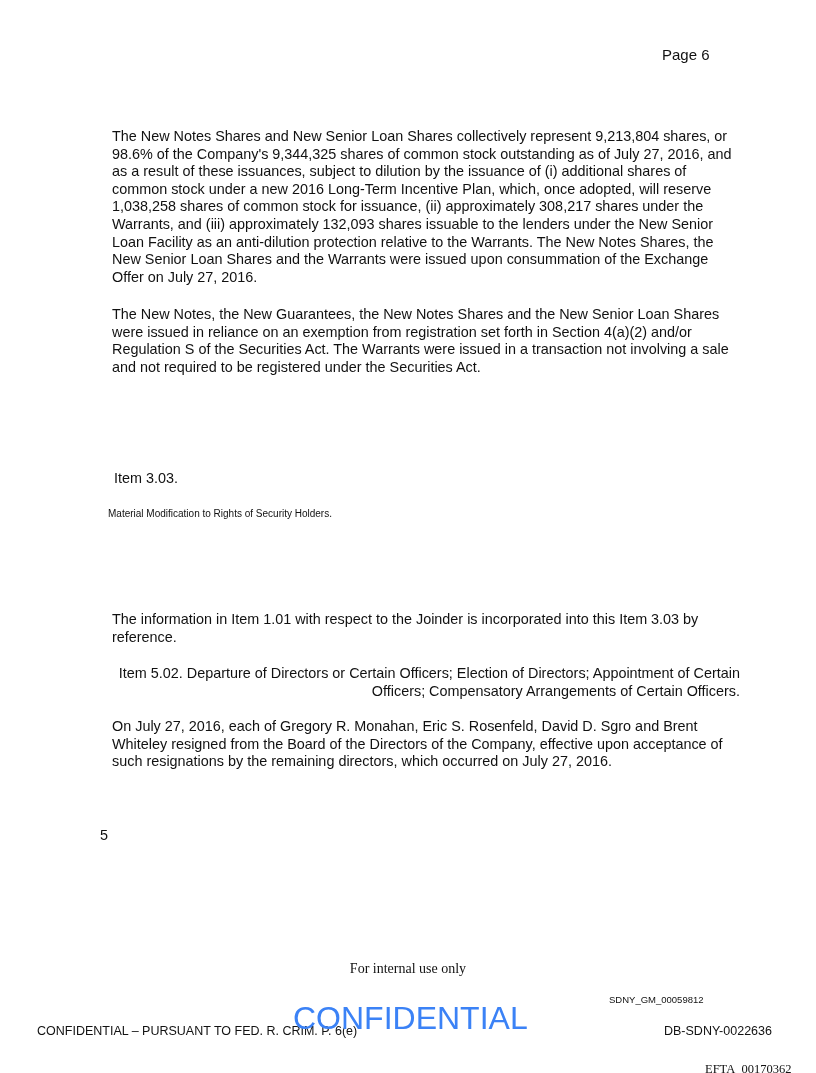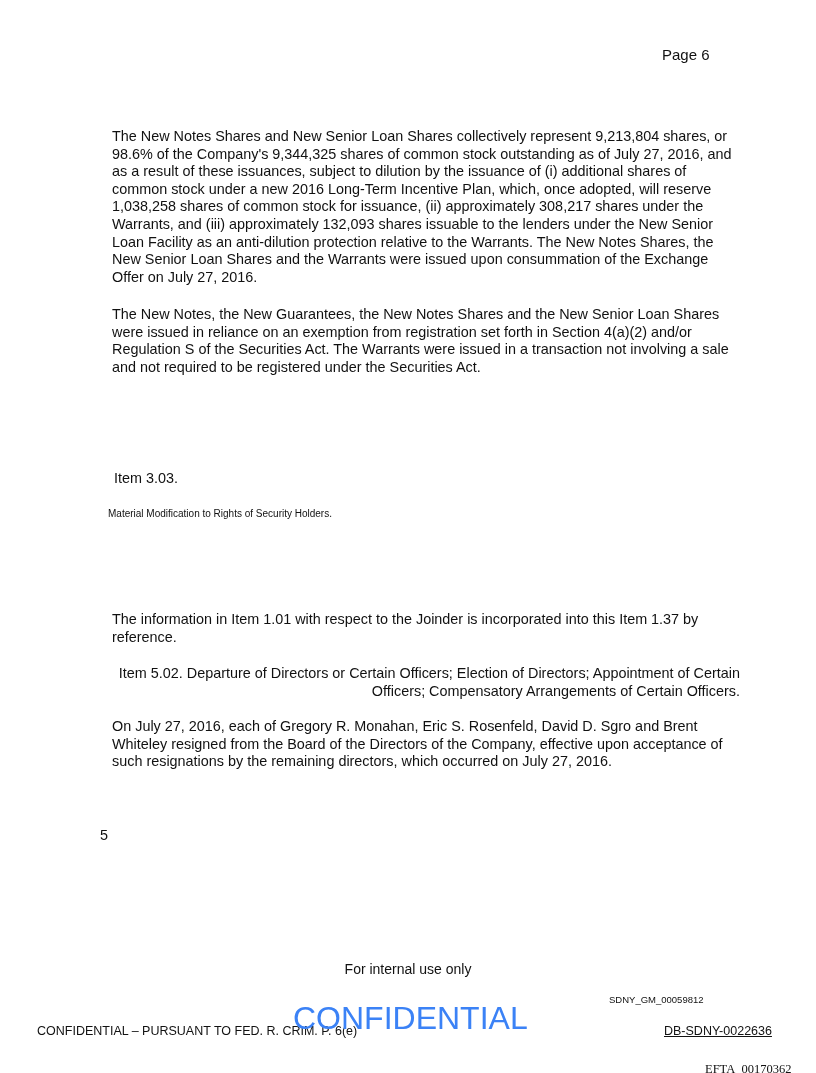--- a/index.html
+++ b/index.html
@@ -56,21 +56,21 @@
       top: 827px;
       font-size: 14.4px;
       line-height: 17.6px;
     }
     .internal-use {
       position: absolute;
       left: 0;
       width: 816px;
       text-align: center;
       top: 961px;
-      font-family: Liberation Sans, sans-serif;
+      font-family: Liberation Serif, serif;
       font-size: 14px;
       line-height: 16px;
     }
     .bates-sdny-gm {
       position: absolute;
       left: 609px;
       top: 994px;
       font-size: 9.5px;
       line-height: 11px;
     }
@@ -91,21 +91,20 @@
       color: #ff5a00;
       letter-spacing: 0px;
       white-space: nowrap;
     }
     .bates-db {
       position: absolute;
       left: 664px;
       top: 1024px;
       font-size: 12.5px;
       line-height: 14px;
-      text-decoration: underline;
     }
     .bates-efta {
       position: absolute;
       left: 705px;
       top: 1042px;
       font-family: "Liberation Serif", serif;
       font-size: 12.5px;
       line-height: 14px;
       margin-top: 20px;
     }
@@ -114,21 +113,21 @@
 <body>
 
 <div class="page-number">Page 6</div>
 
 <p class="para p1"> The New Notes Shares and New Senior Loan Shares collectively represent 9,213,804 shares, or 98.6% of the Company's 9,344,325 shares of common stock outstanding as of July 27, 2016, and as a result of these issuances, subject to dilution by the issuance of (i) additional shares of common stock under a new 2016 Long-Term Incentive Plan, which, once adopted, will reserve 1,038,258 shares of common stock for issuance, (ii) approximately 308,217 shares under the Warrants, and (iii) approximately 132,093 shares issuable to the lenders under the New Senior Loan Facility as an anti-dilution protection relative to the Warrants. The New Notes Shares, the New Senior Loan Shares and the Warrants were issued upon consummation of the Exchange Offer on July 27, 2016.</p>
 <p class="para p2"> The New Notes, the New Guarantees, the New Notes Shares and the New Senior Loan Shares were issued in reliance on an exemption from registration set forth in Section 4(a)(2) and/or Regulation S of the Securities Act. The Warrants were issued in a transaction not involving a sale and not required to be registered under the Securities Act.</p>
 
 <div class="item-303">Item 3.03.</div>
 <div class="item-303-title">Material Modification to Rights of Security Holders.</div>
 
-<p class="para p3"> The information in Item 1.01 with respect to the Joinder is incorporated into this Item 1.37 by reference.</p>
+<p class="para p3"> The information in Item 1.01 with respect to the Joinder is incorporated into this Item 3.03 by reference.</p>
 <p class="para p4"> Item 5.02. Departure of Directors or Certain Officers; Election of Directors; Appointment of Certain Officers; Compensatory Arrangements of Certain Officers.</p>
 <p class="para p5"> On July 27, 2016, each of Gregory R. Monahan, Eric S. Rosenfeld, David D. Sgro and Brent Whiteley resigned from the Board of the Directors of the Company, effective upon acceptance of such resignations by the remaining directors, which occurred on July 27, 2016.</p>
 
 <div class="page-foot-num">5</div>
 
 <div class="internal-use">For internal use only</div>
 <div class="bates-sdny-gm">SDNY_GM_00059812</div>
 <div class="confidential-legend">CONFIDENTIAL – PURSUANT TO FED. R. CRIM. P. 6(e)</div>
 <div class="confidential-stamp" style="color: #3b82f6; text-align: right;">CONFIDENTIAL</div>
 <div class="bates-db">DB-SDNY-0022636</div>

